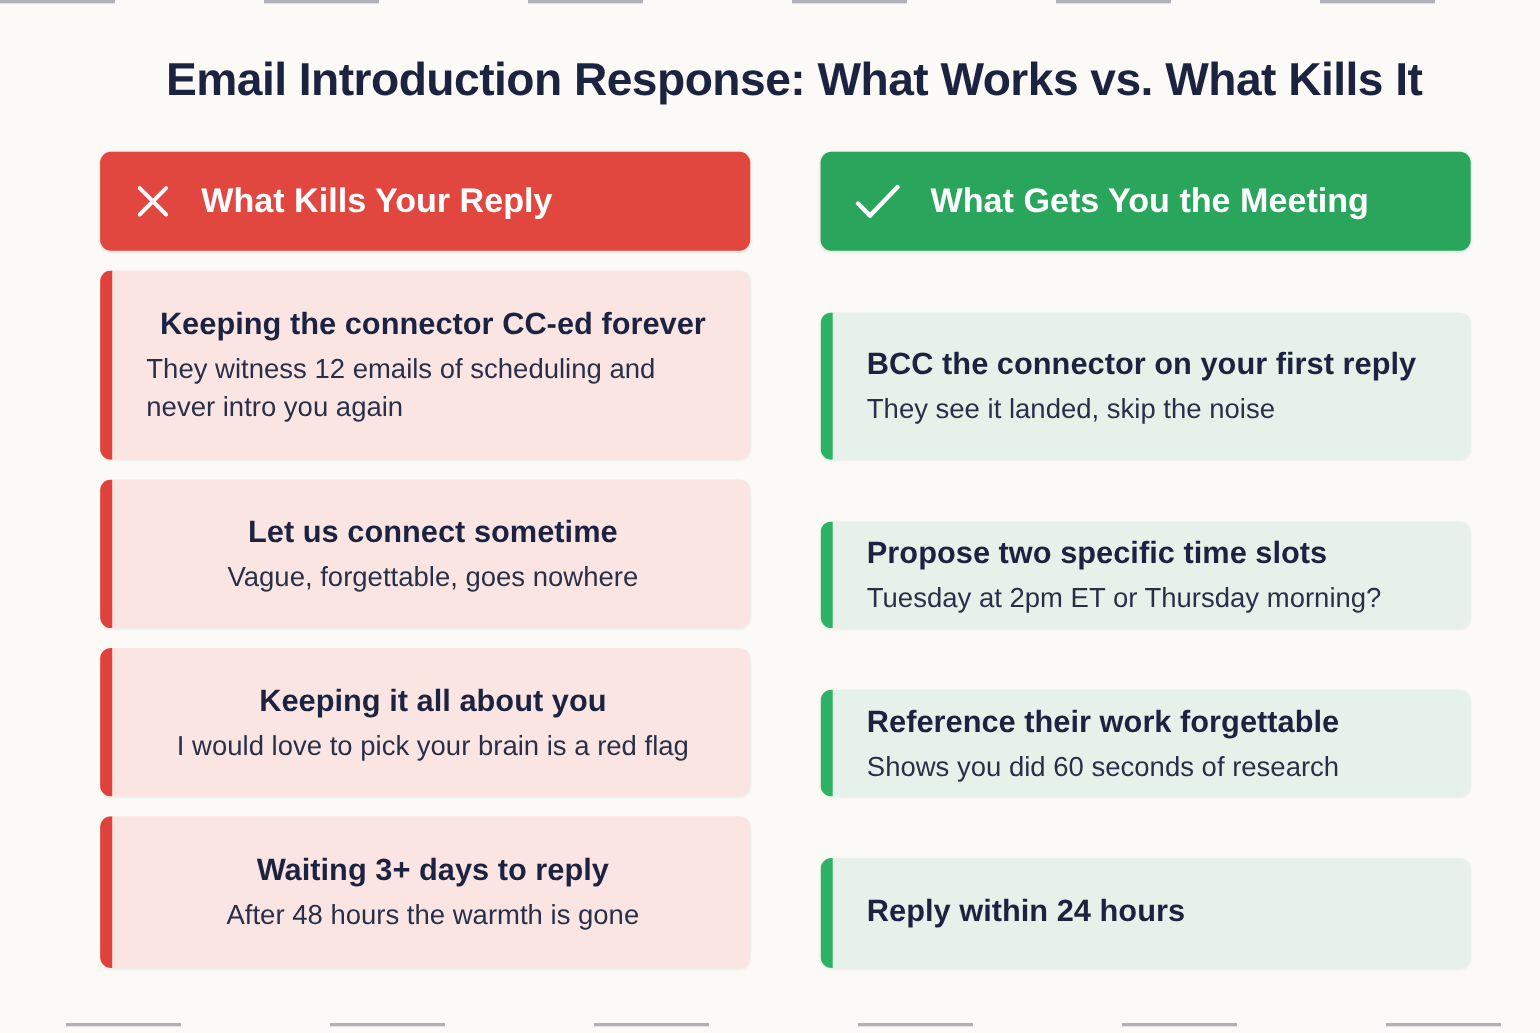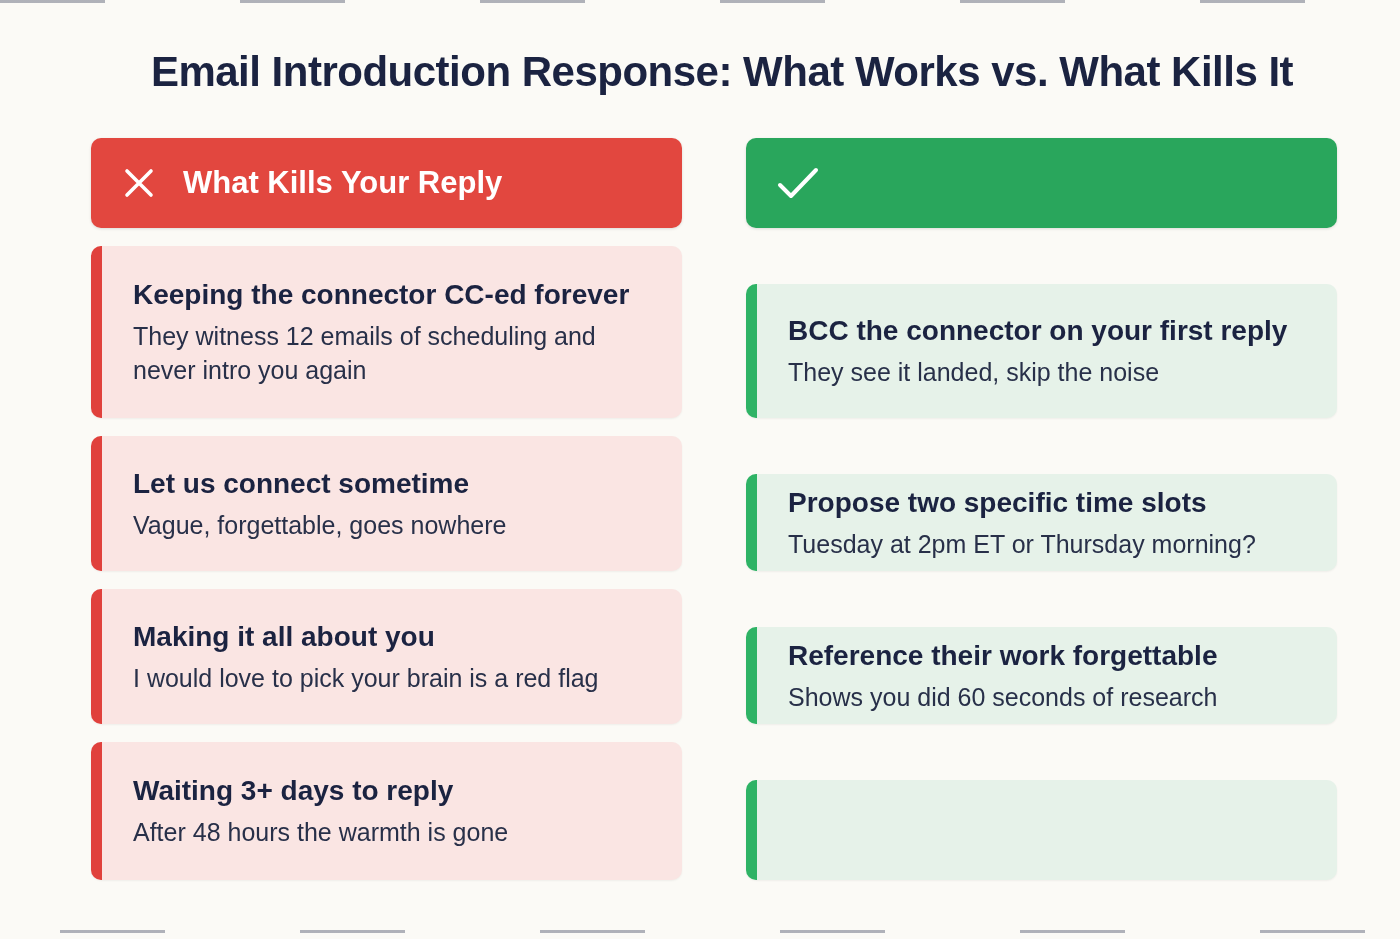--- a/index.html
+++ b/index.html
@@ -70,21 +70,21 @@
   .card {
     position: relative;
     border-radius: 10px;
     display: flex;
     flex-direction: column;
     justify-content: center;
     padding: 20px 28px 20px 42px;
     overflow: hidden;
     box-shadow: 0 1px 2px rgba(0,0,0,.05);
   }
-  .card.kills { background: var(--red-card-bg); }
+  .card.kills { background: var(--red-card-bg); align-items: center; }
   .card.works { background: var(--green-card-bg); margin-top: 38px; }
   .accent-bar {
     position: absolute;
     left: 0; top: 0; bottom: 0;
     width: 11px;
   }
   .card.kills .accent-bar { background: var(--red-accent); }
   .card.works .accent-bar { background: var(--green-accent); }
 
   .card-title {
@@ -119,20 +119,21 @@
     </span>
     <span>What Kills Your Reply</span>
   </div>
 
   <div class="col-header works">
     <span class="hdr-icon">
       <svg width="44" height="34" viewBox="0 0 44 34" fill="none">
         <path d="M4 19 L15 30 L40 4" stroke="#ffffff" stroke-width="4" stroke-linecap="round" stroke-linejoin="round"></path>
       </svg>
     </span>
+    <span>What Gets You the Meeting</span>
   </div>
 
   <div class="card kills">
     <div class="accent-bar"></div>
     <div class="card-title">Keeping the connector CC-ed forever</div>
     <div class="card-subtitle">They witness 12 emails of scheduling and never intro you again</div>
   </div>
   <div class="card works">
     <div class="accent-bar"></div>
     <div class="card-title">BCC the connector on your first reply</div>
@@ -145,31 +146,32 @@
     <div class="card-subtitle">Vague, forgettable, goes nowhere</div>
   </div>
   <div class="card works">
     <div class="accent-bar"></div>
     <div class="card-title">Propose two specific time slots</div>
     <div class="card-subtitle">Tuesday at 2pm ET or Thursday morning?</div>
   </div>
 
   <div class="card kills">
     <div class="accent-bar"></div>
-    <div class="card-title">Making it all about you</div>
+    <div class="card-title">Keeping it all about you</div>
     <div class="card-subtitle">I would love to pick your brain is a red flag</div>
   </div>
   <div class="card works">
     <div class="accent-bar"></div>
     <div class="card-title">Reference their work forgettable</div>
     <div class="card-subtitle">Shows you did 60 seconds of research</div>
   </div>
 
   <div class="card kills">
     <div class="accent-bar"></div>
     <div class="card-title">Waiting 3+ days to reply</div>
     <div class="card-subtitle">After 48 hours the warmth is gone</div>
   </div>
   <div class="card works">
     <div class="accent-bar"></div>
+    <div class="card-title">Reply within 24 hours</div>
   </div>
 
 </div>
 
 </body></html>

